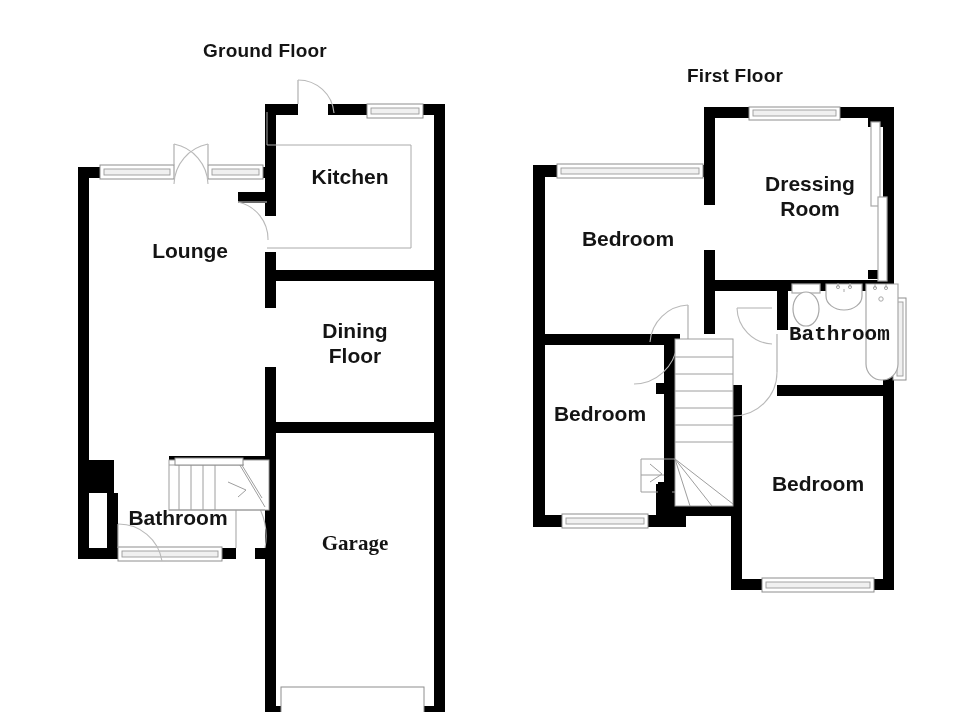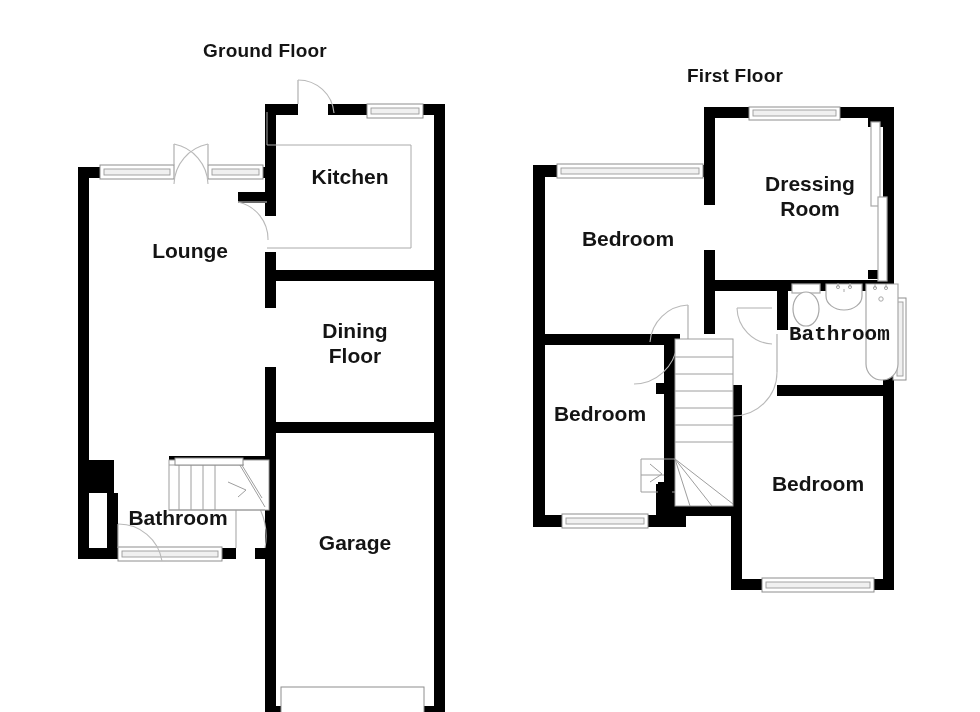--- a/index.html
+++ b/index.html
@@ -255,21 +255,21 @@
       <path class="stair" d="M650 452 L662 462 L650 470"></path>
       <rect class="w" x="658" y="470" width="14" height="24"></rect>
     </g>
   </svg>
 
   <div class="room-label" style="left:118px;top:227px;width:110px;text-align:right;">Lounge</div>
   <div class="room-label" style="left:295px;top:153px;width:110px;">Kitchen</div>
   <div class="room-label" style="left:300px;top:307px;width:110px;">Dining
 Floor</div>
   <div class="room-label" style="left:123px;top:494px;width:110px;">Bathroom</div>
-  <div class="room-label" style="left:300px;top:519px;width:110px;">Garage</div>
+  <div class="room-label" style="left:300px;top:519px;width:110px;font-family:Liberation Serif, serif;">Garage</div>
 
   <div class="room-label" style="left:573px;top:215px;width:110px;">Bedroom</div>
   <div class="room-label" style="left:755px;top:160px;width:110px;">Dressing
 Room</div>
   <div class="room-label" style="left:789px;top:311px;width:100px;font-family:Liberation Mono, monospace;">Bathroom</div>
   <div class="room-label" style="left:545px;top:390px;width:110px;">Bedroom</div>
   <div class="room-label" style="left:758px;top:460px;width:120px;">Bedroom</div>
 
 </div>
 

